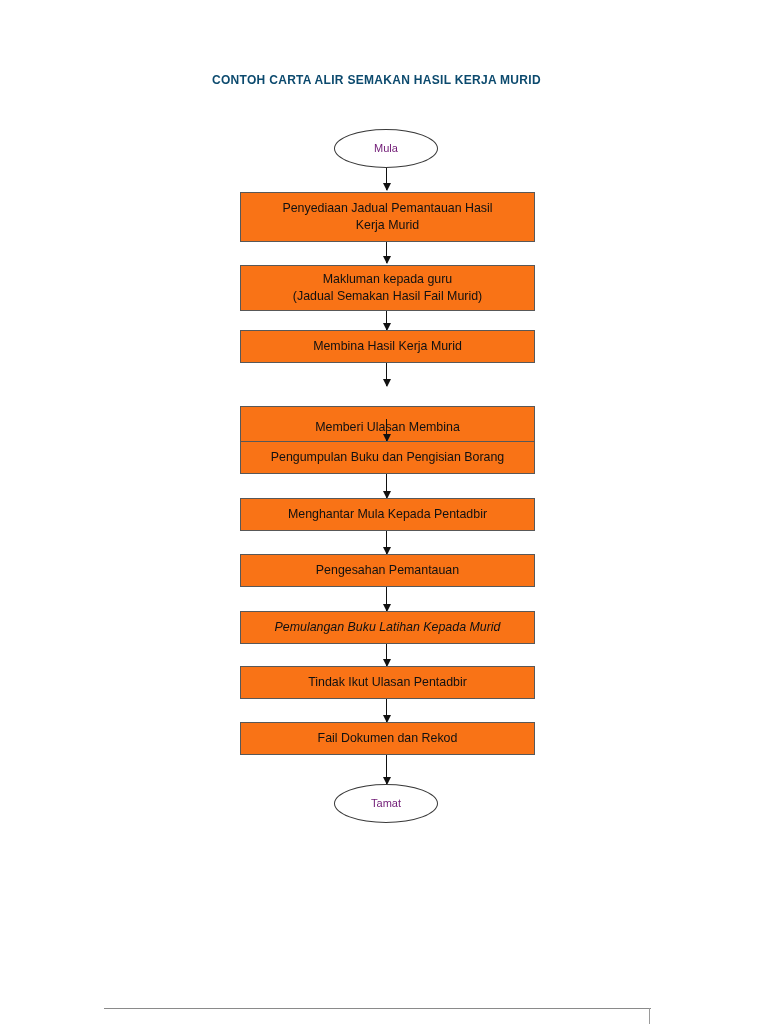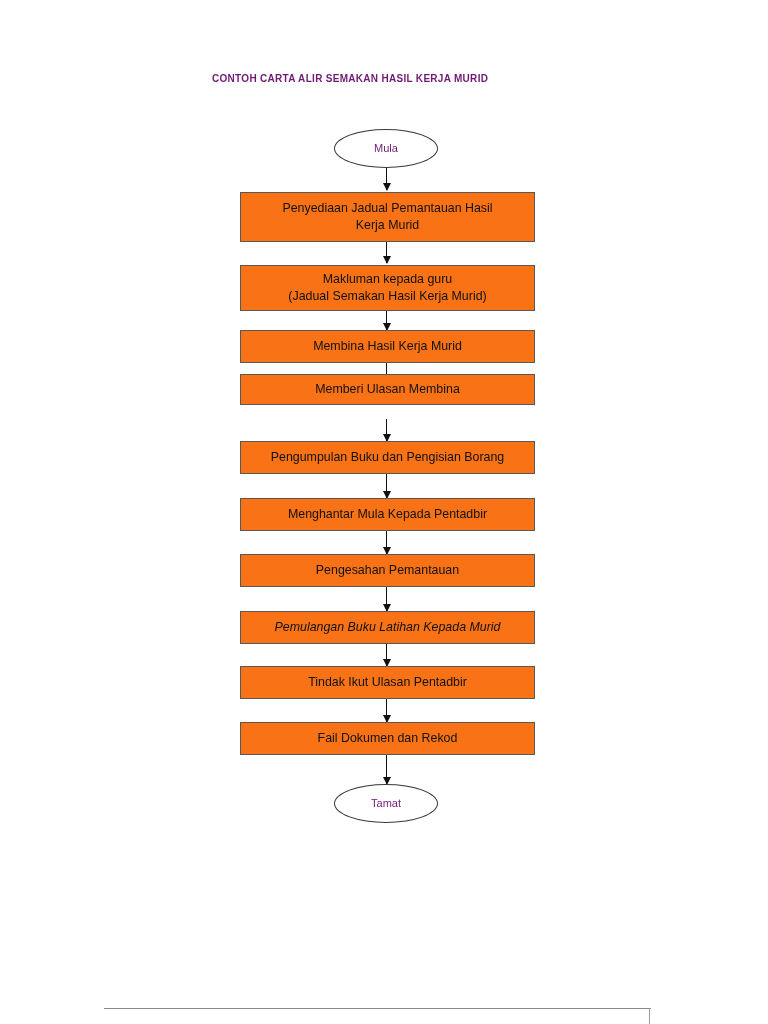--- a/index.html
+++ b/index.html
@@ -21,24 +21,24 @@
     left: 0; top: 0;
     width: 768px;
     height: 1024px;
   }
 
   
   .chart-title {
     position: absolute;
     left: 212px;
     top: 73px;
-    font-size: 10px;
+    font-size: 12px;
     font-weight: bold;
     letter-spacing: 0.3px;
-    color: #701a75;
+    color: #0c4a6e;
     white-space: nowrap;
   }
 
   
   .flow {
     position: absolute;
     left: 0;
     top: 0;
     width: 768px;
   }
@@ -140,32 +140,32 @@
 
     <div class="process" style="top:192px; height:50px;">
       <div class="ptext">Penyediaan Jadual Pemantauan Hasil
 Kerja Murid</div>
     </div>
 
     <div class="connector" style="top:242px; height:21px;"></div>
 
     <div class="process" style="top:265px; height:46px;">
       <div class="ptext">Makluman kepada guru
-(Jadual Semakan Hasil Kerja Murid)</div>
+(Jadual Semakan Hasil Fail Murid)</div>
     </div>
 
     <div class="connector" style="top:311px; height:19px;"></div>
 
     <div class="process" style="top:330px; height:33px;">
       <div class="ptext">Membina Hasil Kerja Murid</div>
     </div>
 
     <div class="connector" style="top:363px; height:23px;"></div>
 
-    <div class="process" style="top:374px; height:31px;">
+    <div class="process" style="top:406px; height:42px;">
       <div class="ptext">Memberi Ulasan Membina</div>
     </div>
 
     <div class="connector" style="top:419px; height:22px;"></div>
 
     <div class="process" style="top:441px; height:33px;">
       <div class="ptext">Pengumpulan Buku dan Pengisian Borang</div>
     </div>
 
     <div class="connector" style="top:474px; height:24px;"></div>

